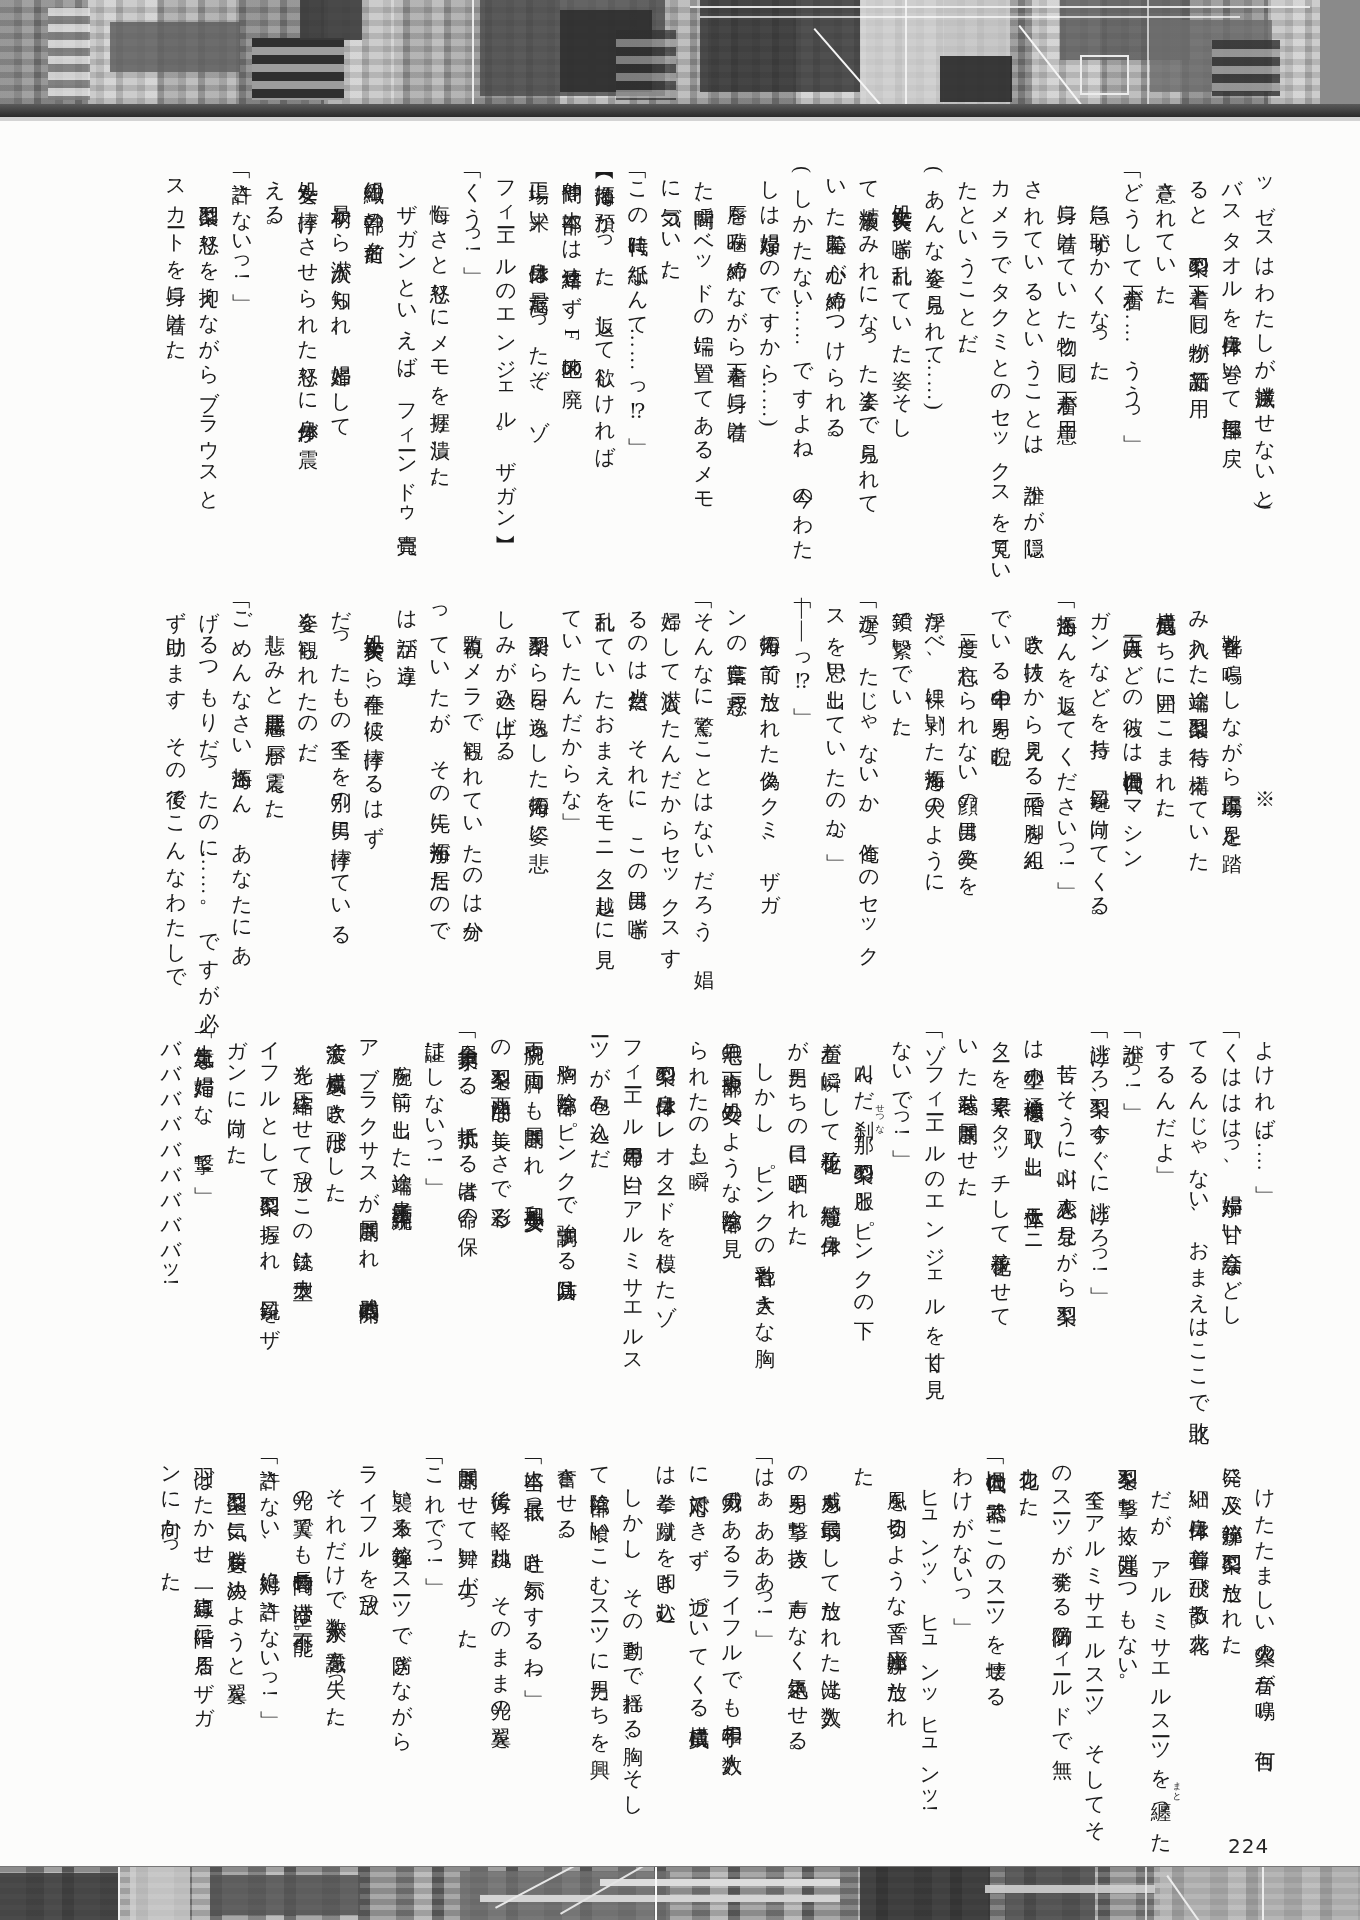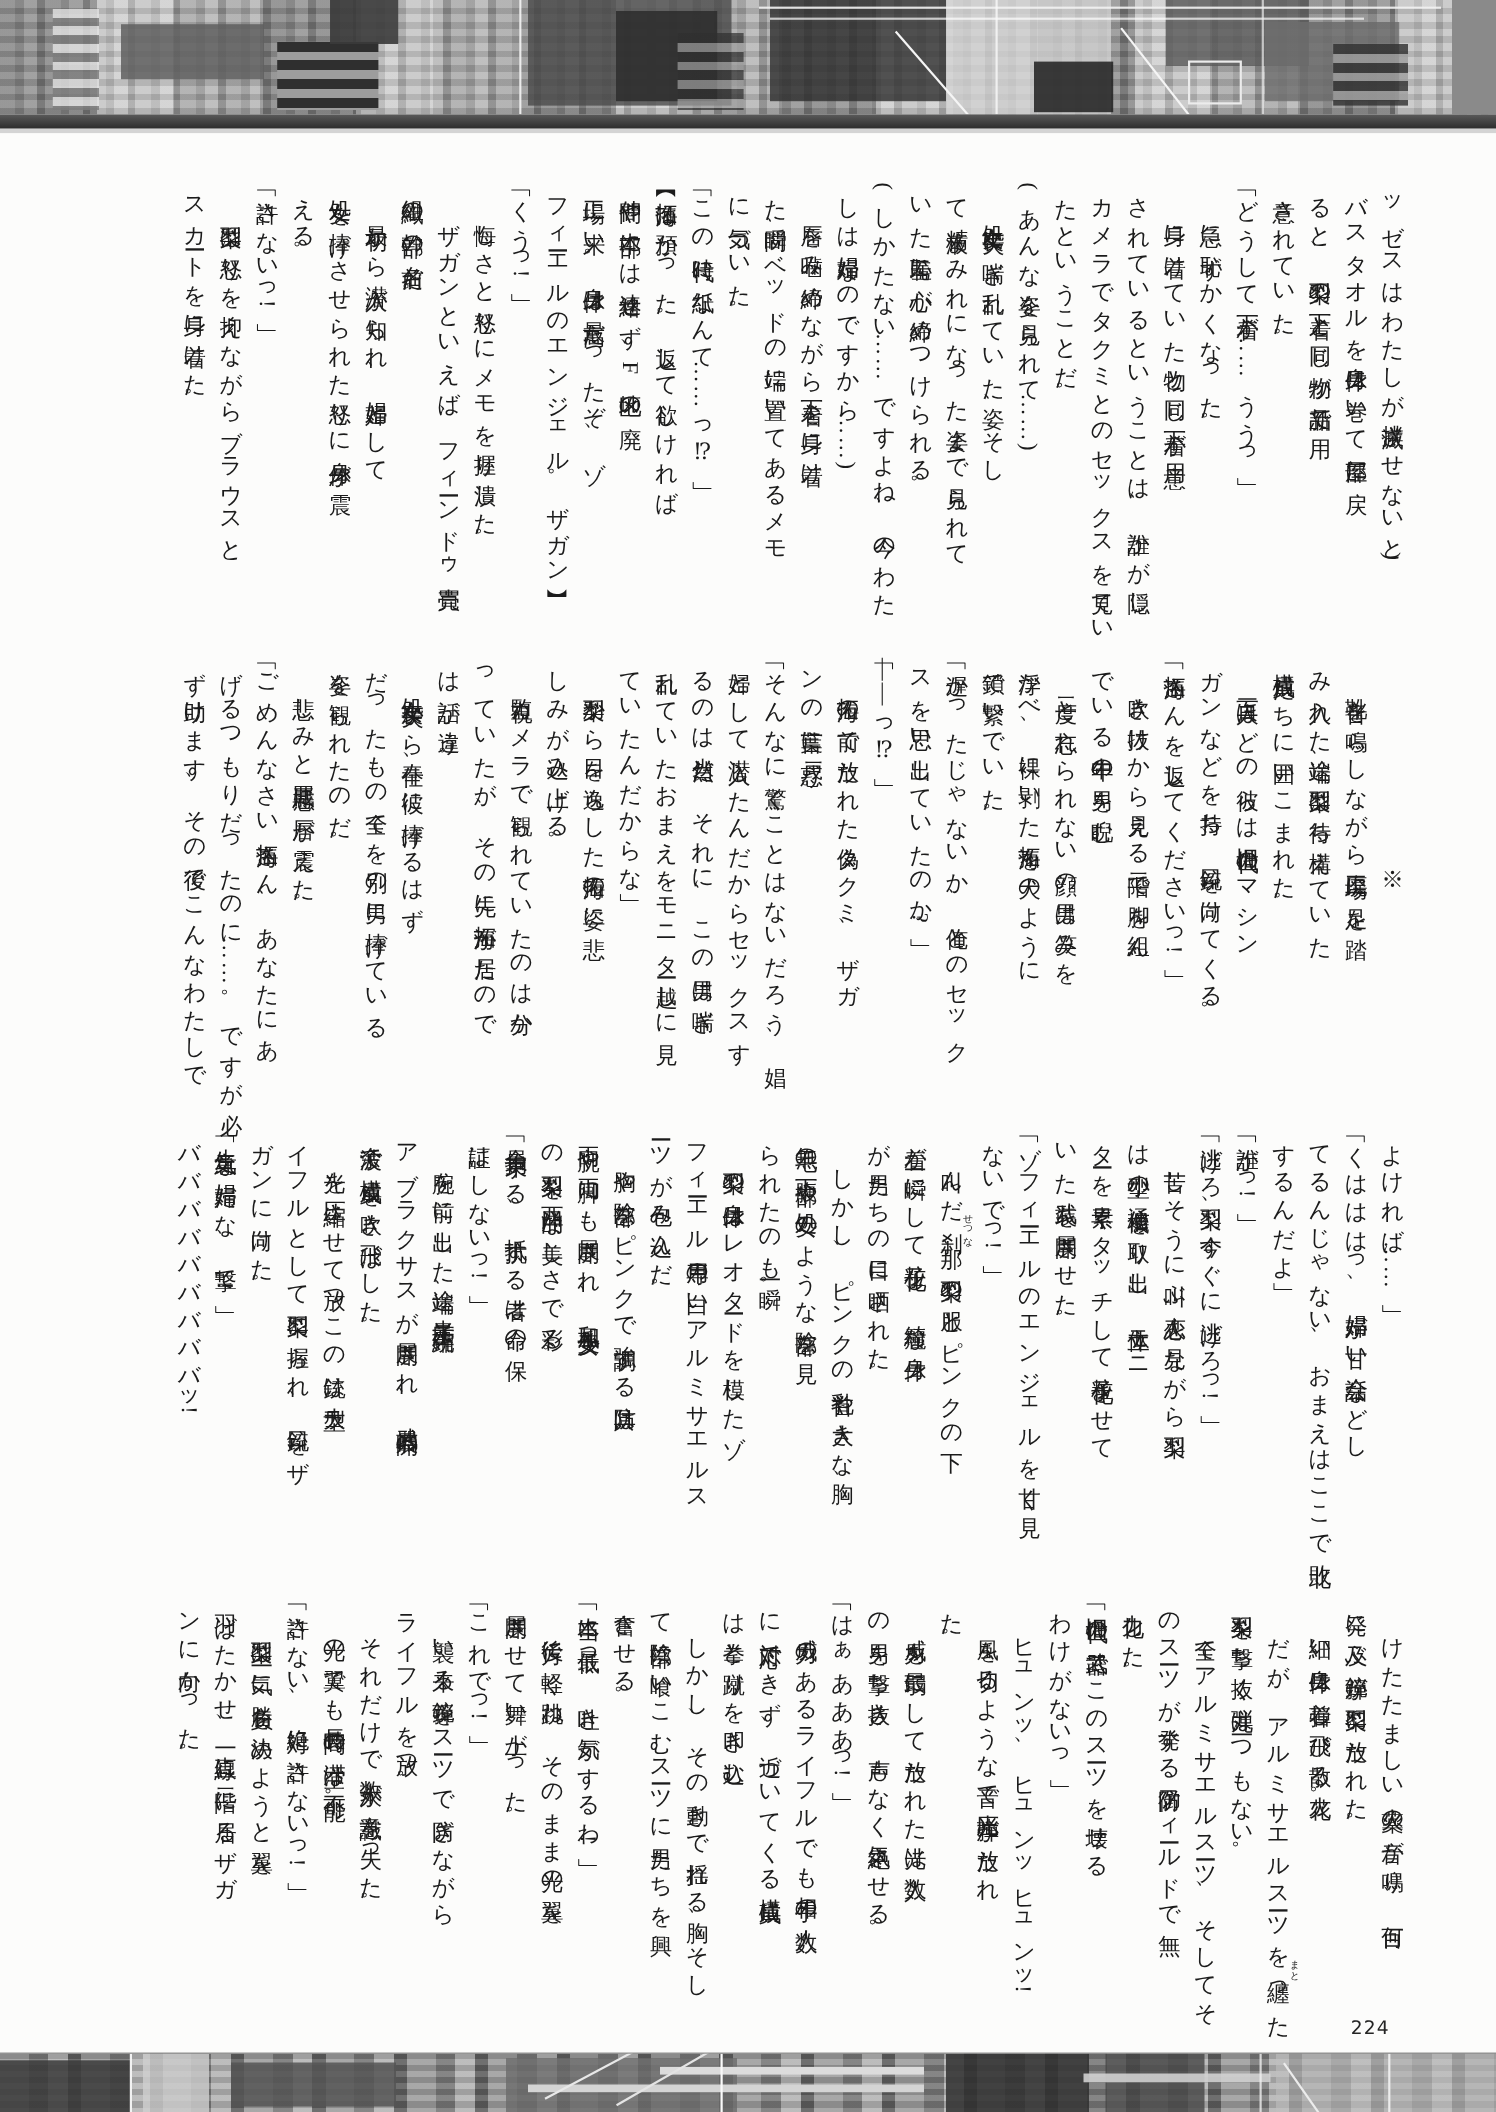--- a/index.html
+++ b/index.html
@@ -20,21 +20,21 @@
       repeating-linear-gradient(90deg,#9e9e9e 0 26px,#787878 26px 44px,#b5b5b5 44px 62px,#5f5f5f 62px 74px);}
   .g{position:absolute;}
   .ladder{background:repeating-linear-gradient(180deg,#2f2f2f 0 9px,#9d9d9d 9px 17px);}
   .ladder-l{background:repeating-linear-gradient(180deg,#e3e3e3 0 8px,#7c7c7c 8px 16px);}
   
   .vrow{position:absolute;right:79px;height:386px;writing-mode:vertical-rl;text-orientation:mixed;
         font-size:20.5px;line-height:33px;letter-spacing:2.1px;white-space:pre;}
   .vrow .vcol{height:386px;overflow:visible;}
   ruby rt{font-size:9px;letter-spacing:0;}
   .page-number{position:absolute;left:1228px;top:1834px;width:60px;
-        font-family:"DejaVu Sans","Liberation Sans",sans-serif;font-size:17px;letter-spacing:1px;color:#242424;}
+        font-family:"DejaVu Sans","Liberation Sans",sans-serif;font-size:20px;letter-spacing:1px;color:#242424;}
 </style>
 </head>
 <body>
 
 <div class="page">
 
   <div class="band hdr">
     <div class="g ladder-l" style="left:48px;top:8px;width:42px;height:92px;opacity:.8"></div>
     <div class="g" style="left:110px;top:22px;width:130px;height:50px;background:#5f5f5f;opacity:.85"></div>
     <div class="g ladder" style="left:252px;top:38px;width:92px;height:62px;"></div>

